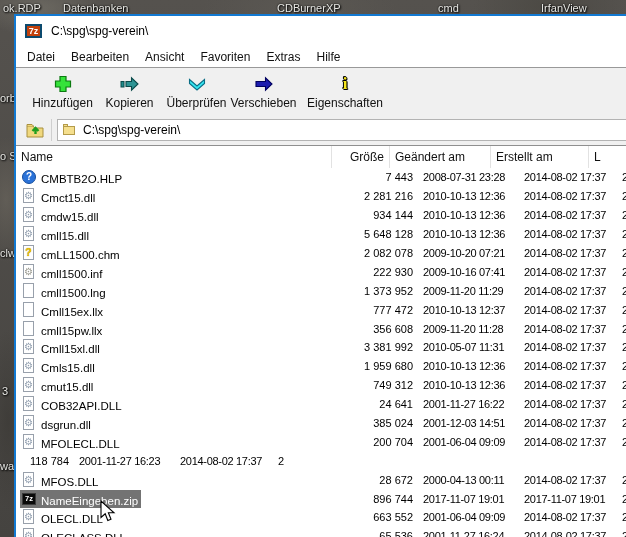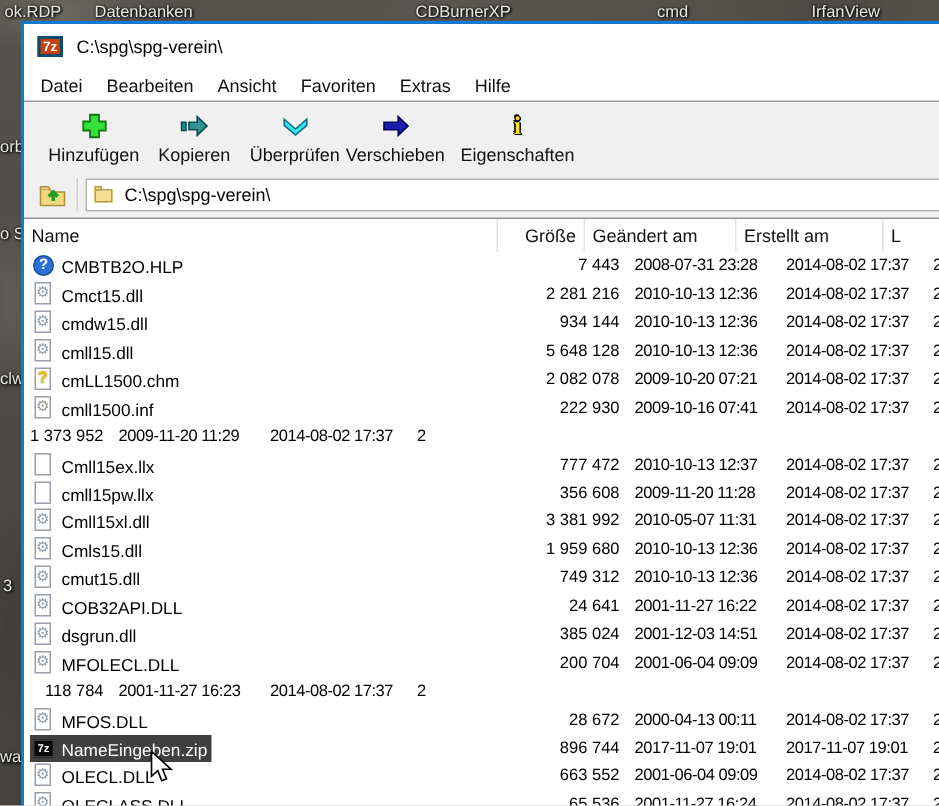--- a/index.html
+++ b/index.html
@@ -53,21 +53,21 @@
   .hcell{box-sizing:border-box;height:100%;display:flex;align-items:center;border-right:1px solid #e2e2e2;padding:0 5px;white-space:nowrap;overflow:hidden;}
   .h-name{width:316px;}
   .h-size{width:58px;justify-content:flex-end;}
   .h-mod{width:101px;}
   .h-cre{width:98px;}
   .h-acc{flex:1;border-right:none;}
   .rows{flex:1;overflow:hidden;}
   .row{height:18.9px;display:flex;align-items:center;font-size:11px;color:#000;}
   .c-name{width:344px;box-sizing:border-box;padding-left:4px;display:flex;align-items:center;overflow:hidden;}
   .namewrap{display:flex;align-items:flex-end;padding:1px 3px 1px 1px;}
-  .namewrap.sel{background:#404040;color:#fff;}
+  .namewrap.sel{background:#737373;color:#fff;}
   .fname{margin-left:4px;white-space:nowrap;font-size:11.5px;}
   .c-size{width:58px;box-sizing:border-box;text-align:right;padding-right:5px;white-space:nowrap;}
   .c-mod{width:101px;box-sizing:border-box;padding-left:5px;letter-spacing:-0.3px;white-space:nowrap;}
   .c-cre{width:98px;box-sizing:border-box;padding-left:5px;letter-spacing:-0.3px;white-space:nowrap;}
   .c-acc{flex:1;box-sizing:border-box;padding-left:5px;letter-spacing:-0.3px;white-space:nowrap;overflow:hidden;}
   
   .fi{width:16px;height:16px;position:relative;flex:0 0 16px;}
   .fi-page::before{content:"";position:absolute;left:2px;top:0;width:11px;height:15px;background:#fff;
     border:1px solid #98a0ab;box-sizing:border-box;}
   .fi-gear::after{content:"\2699";position:absolute;left:3px;top:1px;font-size:10px;color:#8f9dae;line-height:13px;}
@@ -88,21 +88,21 @@
 <div id="desktop">
     <span class="dt-label" style="left: 3px; top: 2px;">ok.RDP</span>
     <span class="dt-label" style="left: 63px; top: 2px;">Datenbanken</span>
     <span class="dt-label" style="left: 277px; top: 2px;">CDBurnerXP</span>
     <span class="dt-label" style="left: 438px; top: 2px;">cmd</span>
     <span class="dt-label" style="left: 541px; top: 2px;">IrfanView</span>
     <span class="dt-label" style="left: 0px; top: 92px;">orb</span>
     <span class="dt-label" style="left: 0px; top: 150px;">o St</span>
     <span class="dt-label" style="left: 0px; top: 247px;">clw.</span>
     <span class="dt-label" style="left: 2px; top: 385px;">3</span>
-    <span class="dt-label" style="left: 0px; top: 460px; margin-top: 39px;">wa</span>
+    <span class="dt-label" style="left: 0px; top: 460px;">wa</span>
   </div>
 
 <div class="win">
   <div class="titlebar">
     <span class="appicon">7z</span>
     <span class="title-text">C:\spg\spg-verein\</span>
   </div>
 
   <div class="menubar">
     <span class="menu-item">Datei</span>
@@ -246,20 +246,26 @@
         <span class="fi fi-page fi-gear2"></span>
         <span class="fname">cmll1500.inf</span>
       </span>
     </div>
     <div class="c-size">222 930</div>
     <div class="c-mod">2009-10-16 07:41</div>
     <div class="c-cre">2014-08-02 17:37</div>
     <div class="c-acc">2</div>
   </div>
         <div class="row">
+    <div class="c-name">
+      <span class="namewrap">
+        <span class="fi fi-page"></span>
+        <span class="fname">cmll1500.lng</span>
+      </span>
+    </div>
     <div class="c-size">1 373 952</div>
     <div class="c-mod">2009-11-20 11:29</div>
     <div class="c-cre">2014-08-02 17:37</div>
     <div class="c-acc">2</div>
   </div>
         <div class="row">
     <div class="c-name">
       <span class="namewrap">
         <span class="fi fi-page"></span>
         <span class="fname">Cmll15ex.llx</span>

